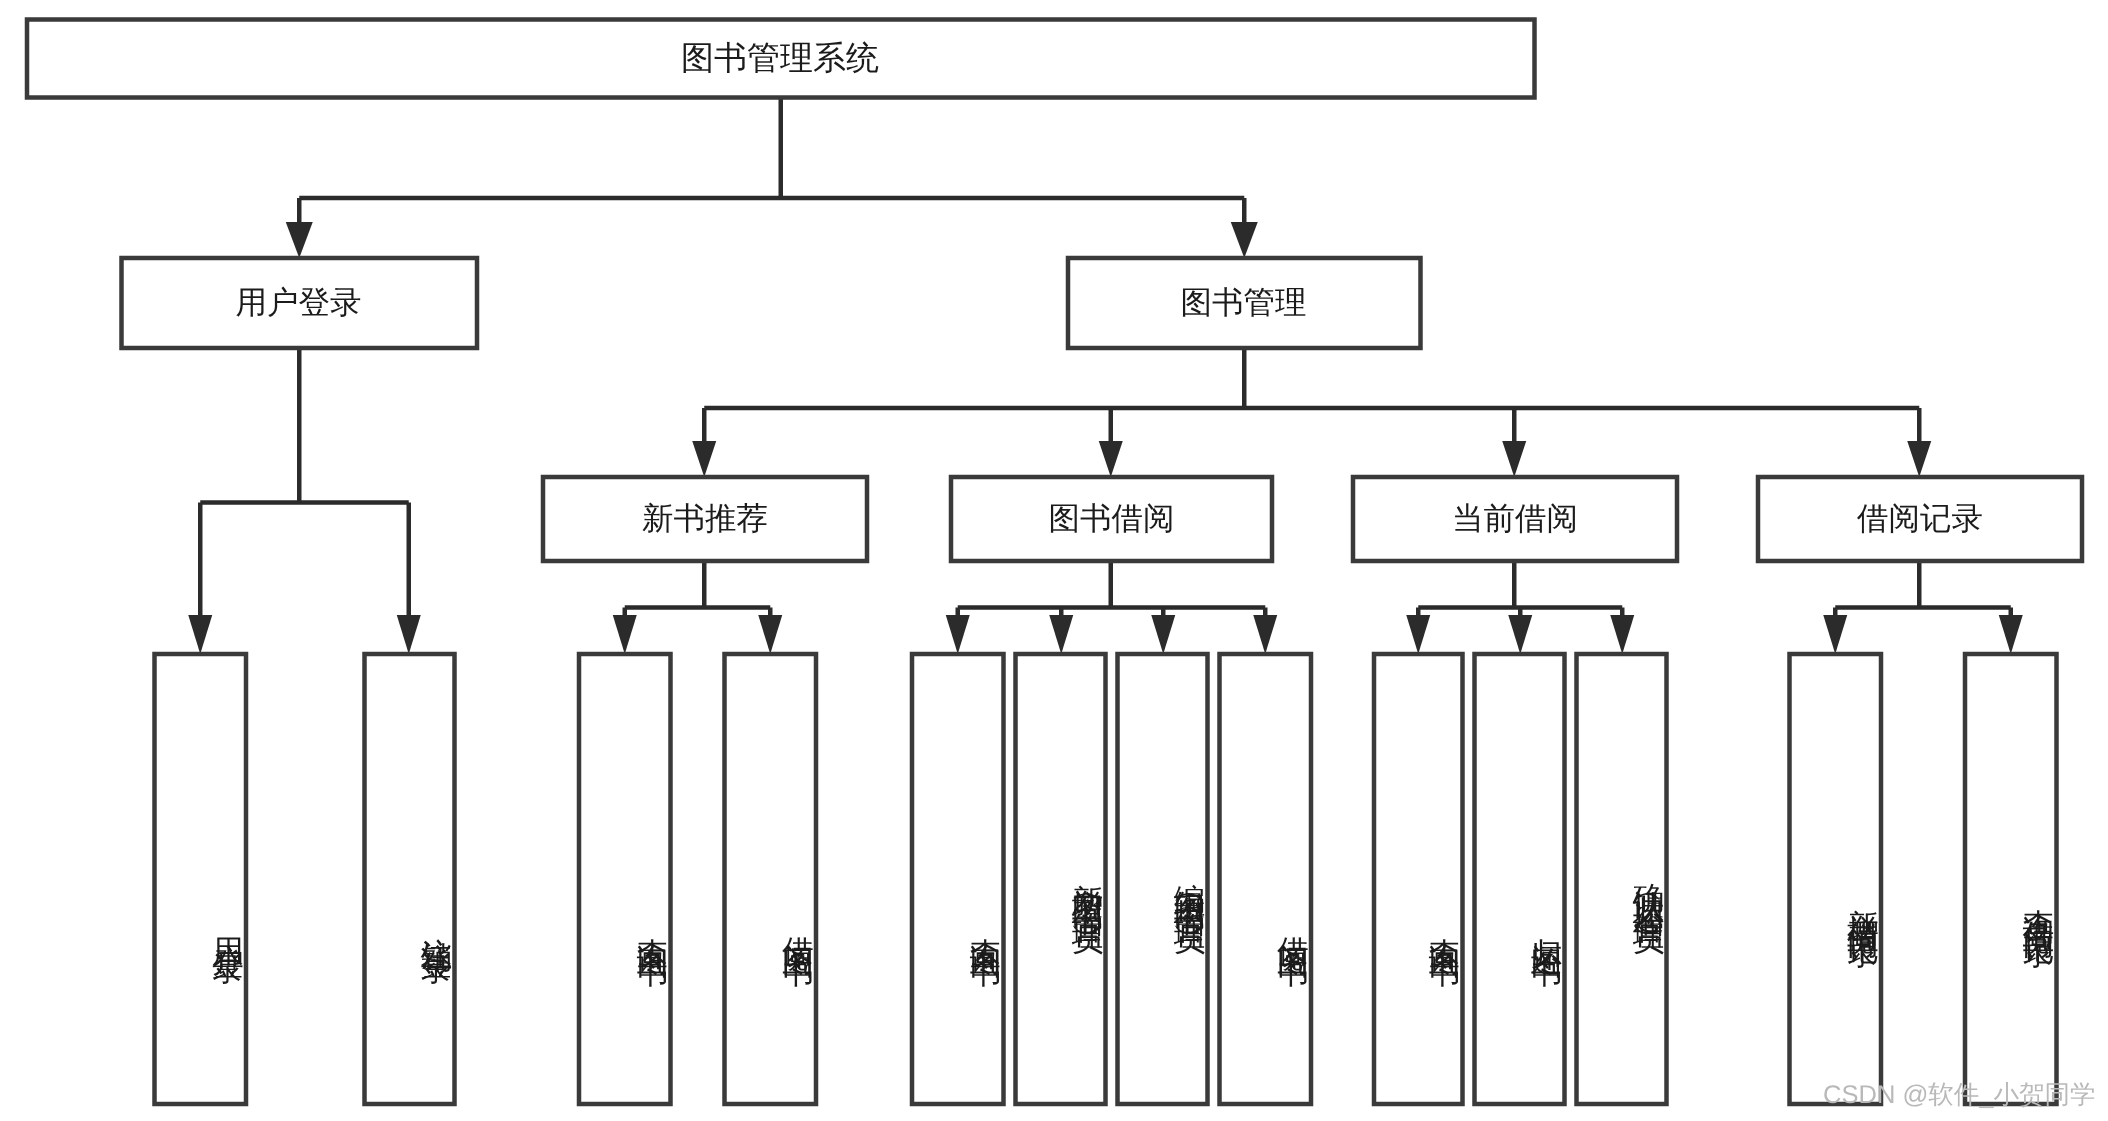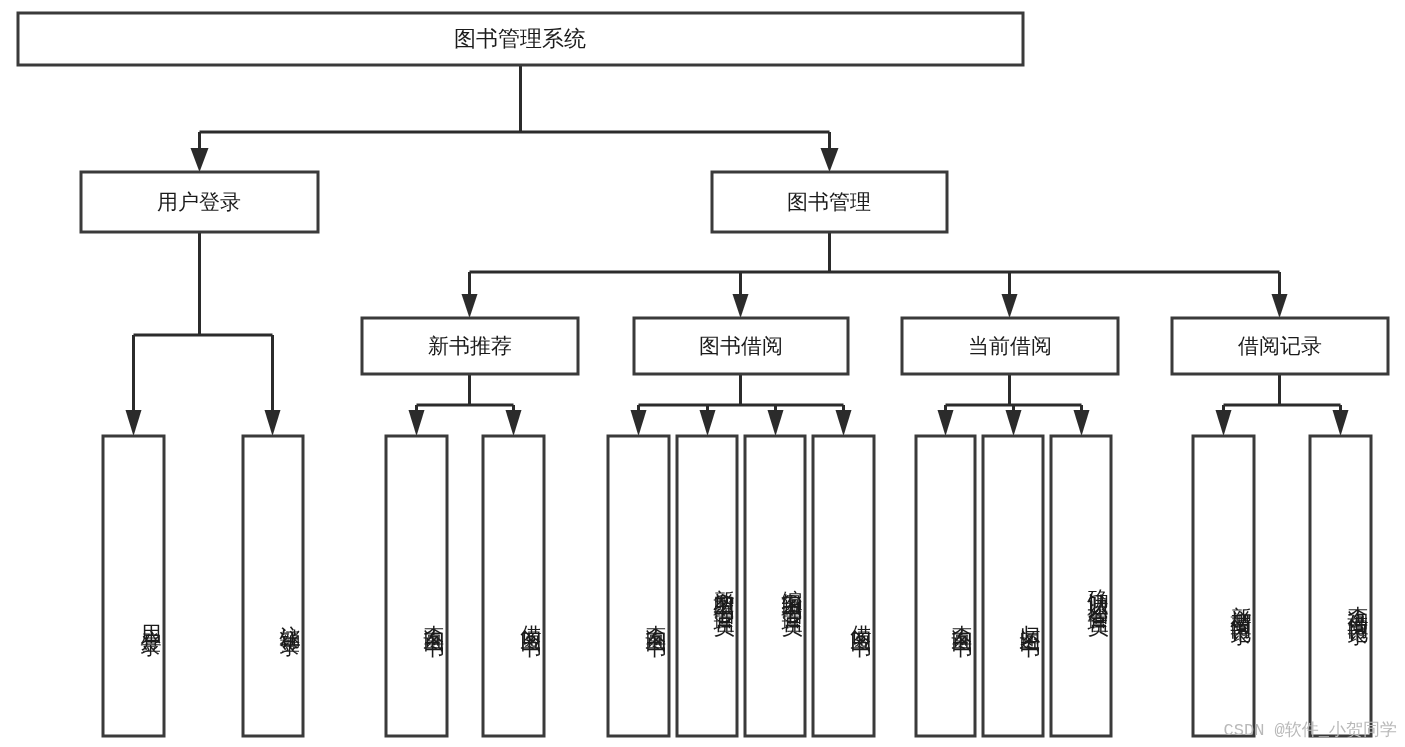--- a/index.html
+++ b/index.html
@@ -60,21 +60,21 @@
     align-items: flex-start;
     justify-content: center;
     text-align: left;
     white-space: nowrap;
     pointer-events: none;
   }
   .watermark {
     position: absolute;
     right: 8px;
     bottom: 6px;
-    font-family: Liberation Mono, monospace;
+    font-family: Liberation Sans, sans-serif;
     font-size: 17px;
     color: #b9b9b9;
     white-space: nowrap;
   }
 </style>
 </head>
 <body>
 
 <div id="stage">
 

